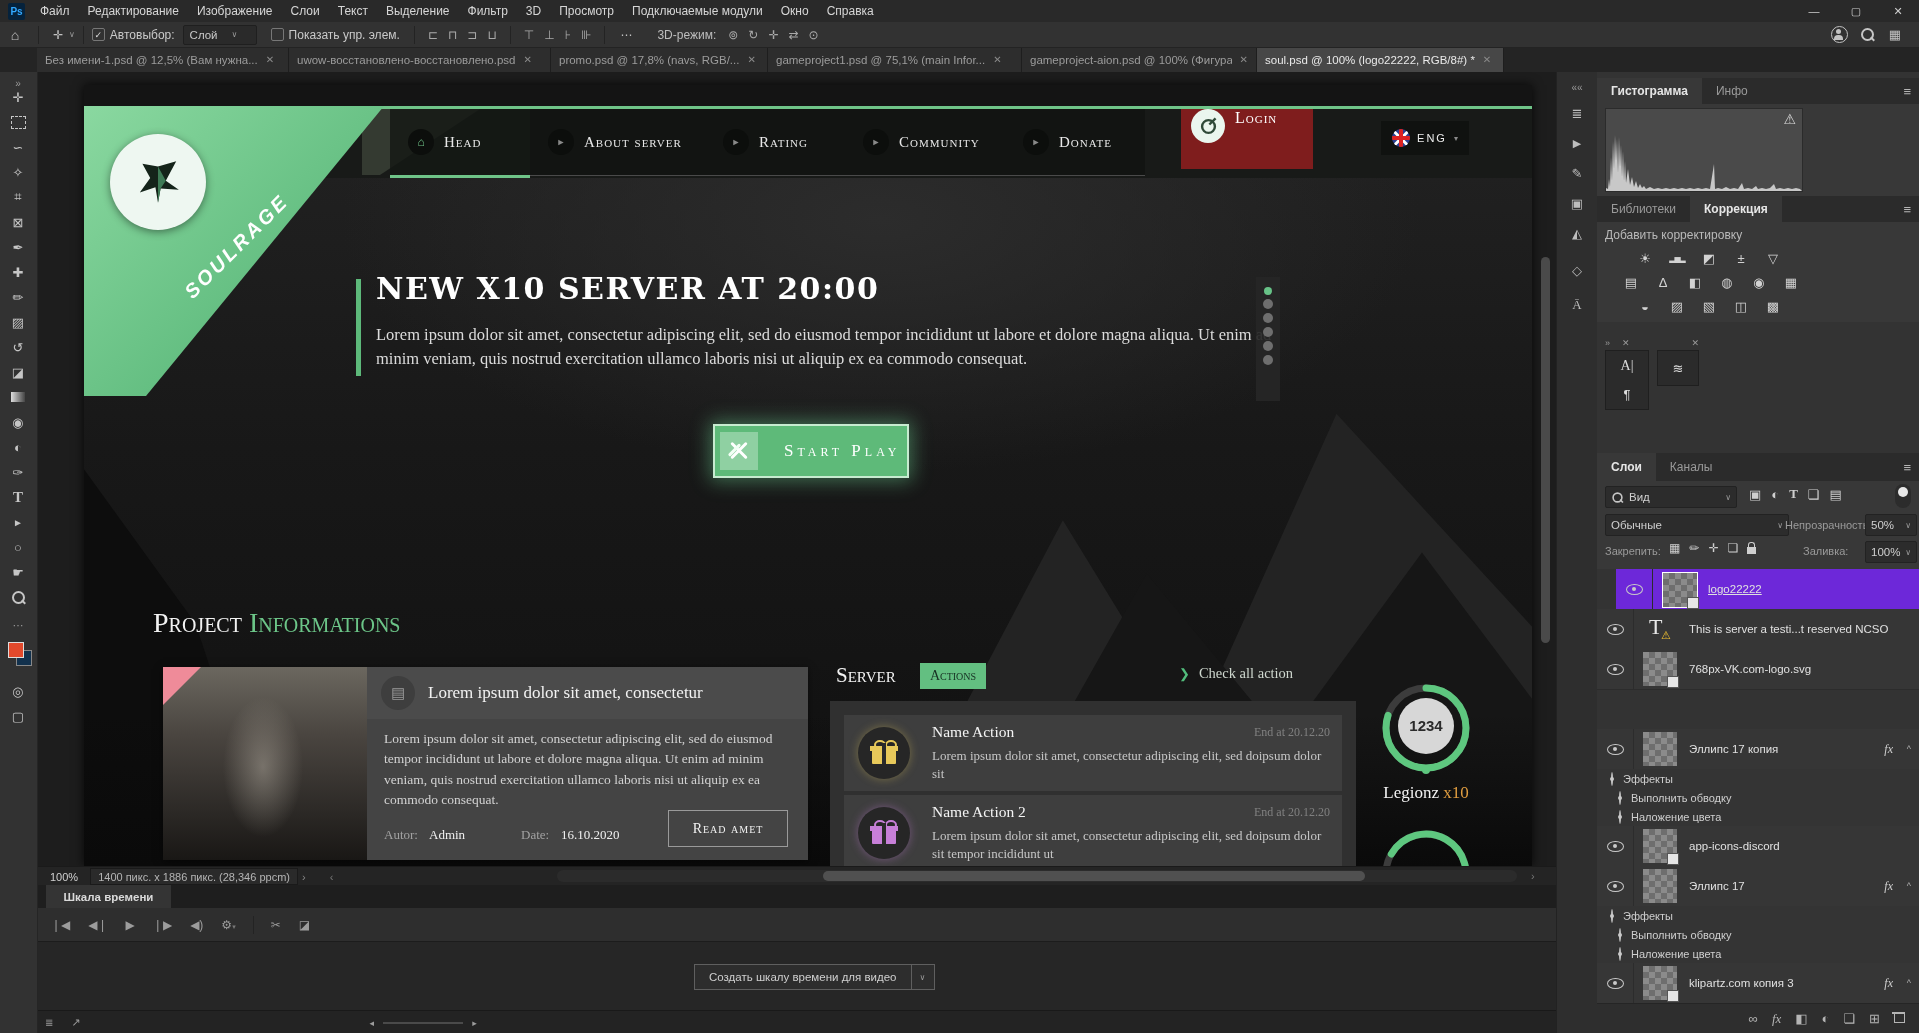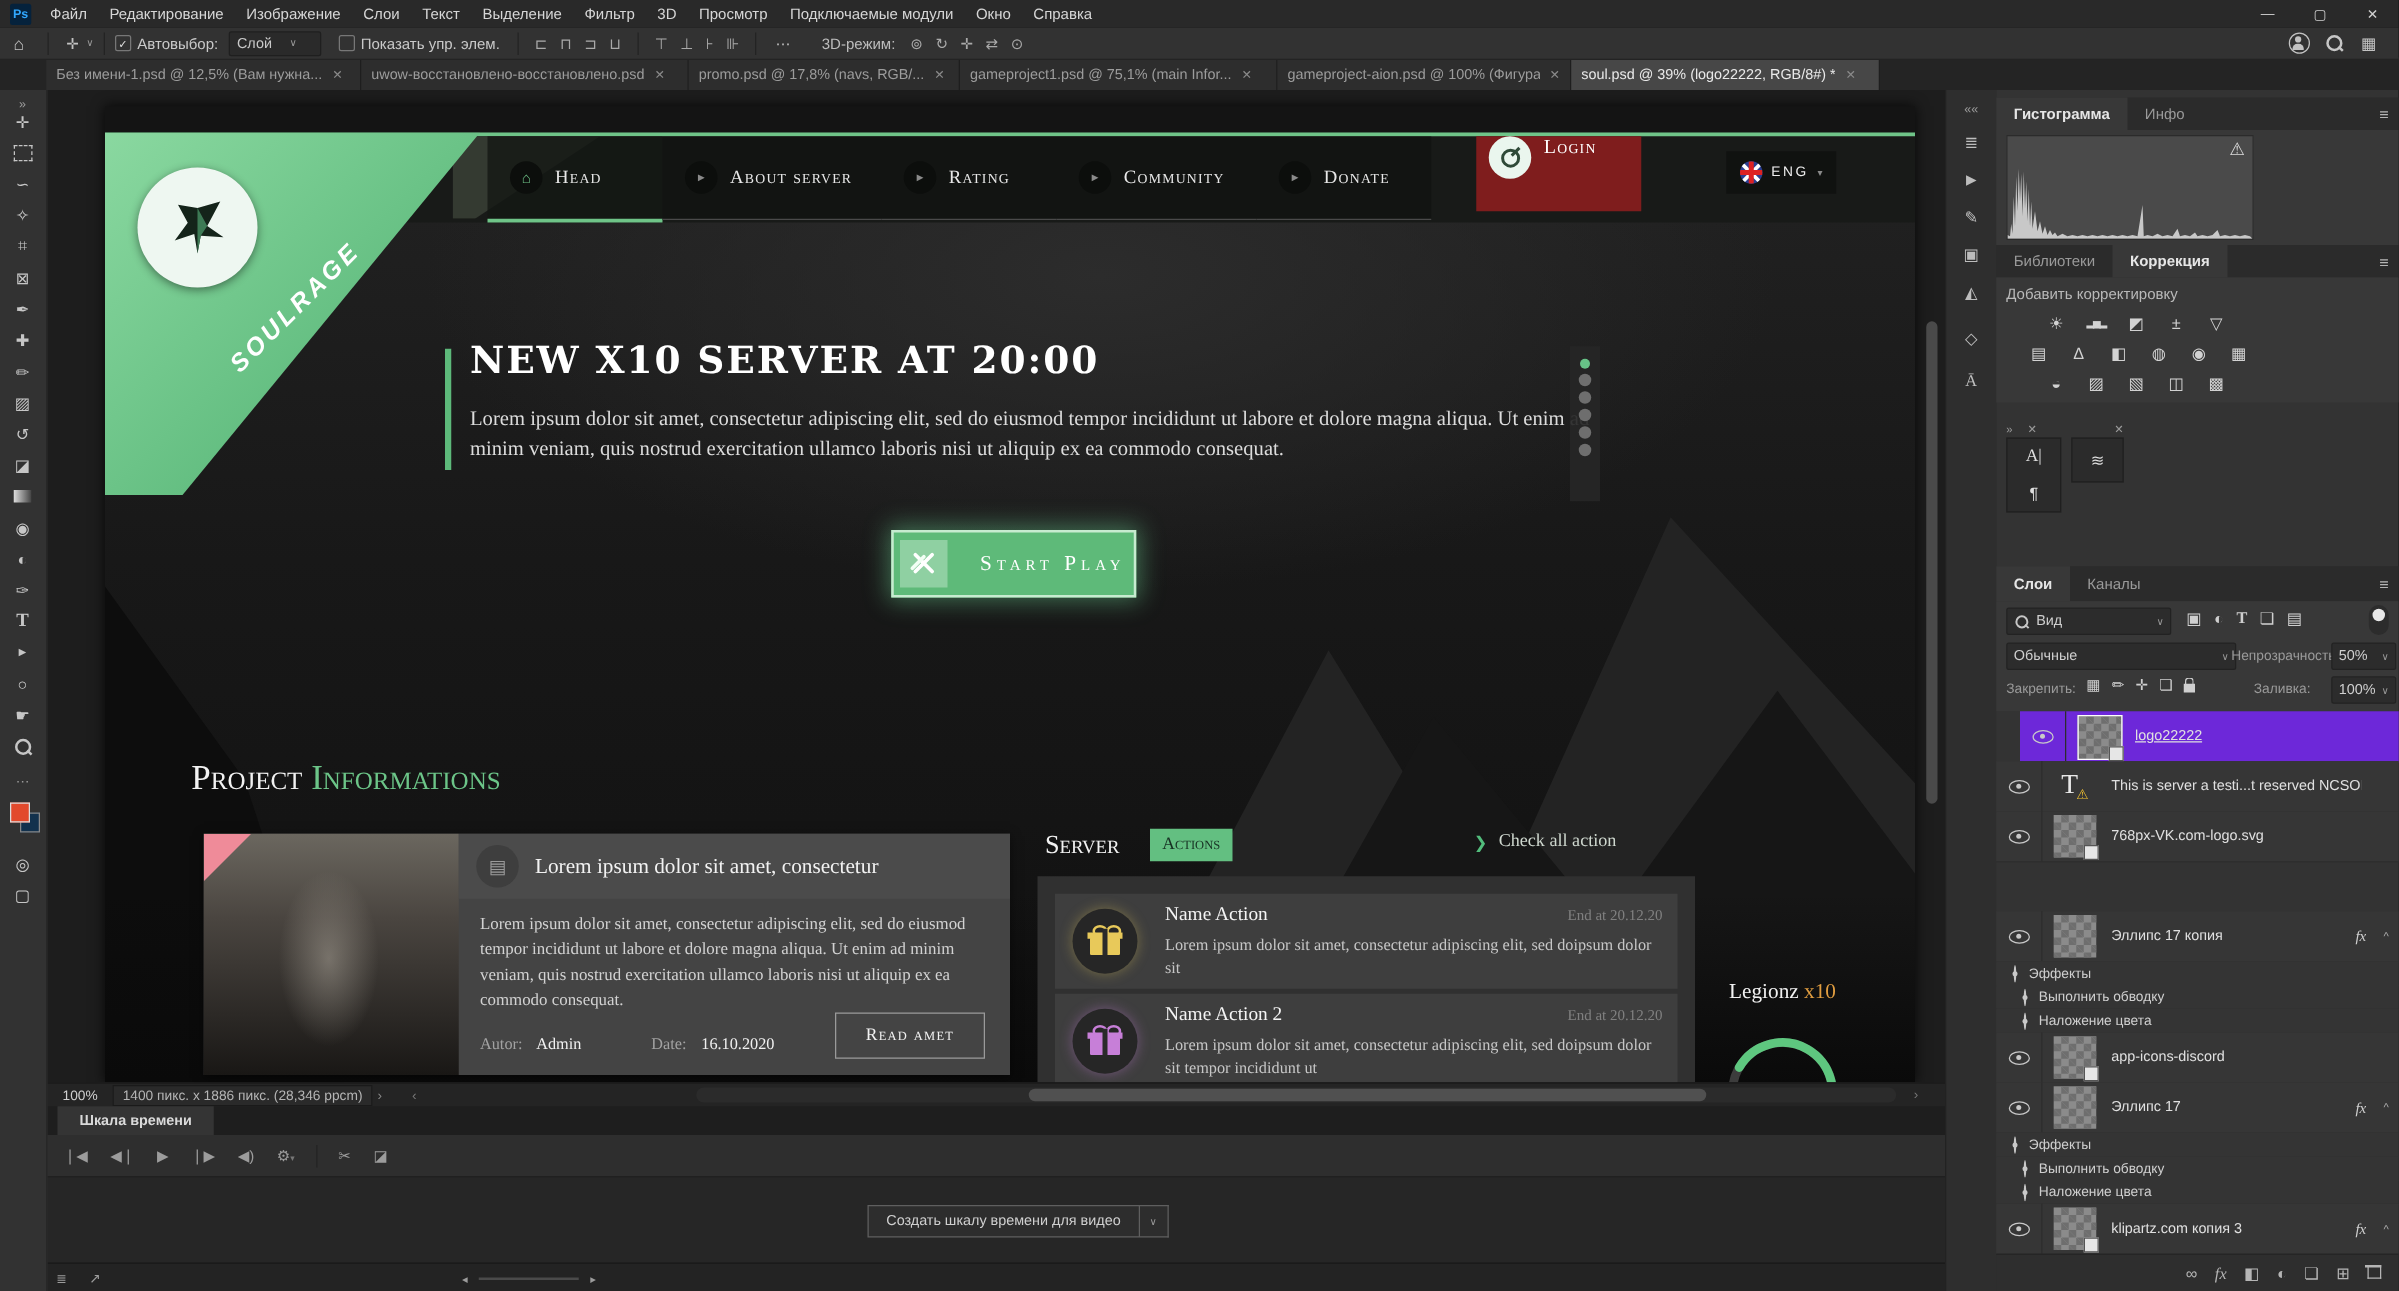--- a/index.html
+++ b/index.html
@@ -181,21 +181,21 @@
     </div>
   <div class="tab" style="width:237px;">
       <span style="overflow:hidden;">gameproject1.psd @ 75,1% (main Infor...</span>
       <span class="x">✕</span>
     </div>
   <div class="tab" style="width:218px;">
       <span style="overflow:hidden;">gameproject-aion.psd @ 100% (Фигура...</span>
       <span class="x">✕</span>
     </div>
   <div class="tab active" style="width:230px;">
-      <span style="overflow:hidden;">soul.psd @ 39% (logo22222, RGB/8#) *</span>
+      <span style="overflow:hidden;">soul.psd @ 100% (logo22222, RGB/8#) *</span>
       <span class="x">✕</span>
     </div>
 </div>
 
 <div id="toolbar" class="abs">
   <div class="tool" style="top:0px;font-size:10px;color:#9a9a9a;">»</div>
   <div class="tool" style="top:14px;">✛</div>
   <div class="tool" style="top:39px;">
       <span class="dashbox"></span>
     </div>
@@ -365,20 +365,29 @@
               <span class="gbody"></span>
               <span class="grib"></span>
             </span>
           </span>
         <span class="abs serif" style="left:88px;top:8px;color:#f4f4f4;font-size:15.5px;">Name Action 2</span>
         <span class="abs serif" style="right:12px;top:10px;color:#808080;font-size:12px;">End at 20.12.20</span>
         <span class="abs serif" style="left:88px;top:32px;width:400px;color:#c6c6c6;font-size:13px;line-height:1.35;">Lorem ipsum dolor sit amet, consectetur adipiscing elit, sed  doipsum dolor sit tempor incididunt ut</span>
       </div>
     </div>
 
+    <div class="abs" style="left:1295px;top:596px;width:94px;height:94px;z-index:6;">
+      <svg width="94" height="94" viewBox="0 0 94 94">
+        <circle cx="47" cy="47" r="40" fill="none" stroke="#3c3c3c" stroke-width="7"></circle>
+        <circle cx="47" cy="47" r="40" fill="none" stroke="#5ec77f" stroke-width="7" stroke-dasharray="201 50" transform="rotate(-90 47 47)" stroke-linecap="round"></circle>
+        <circle cx="47" cy="89" r="4" fill="#5ec77f"></circle>
+        <circle cx="47" cy="45" r="28" fill="#d7d7d7"></circle>
+      </svg>
+      <span class="abs" style="left:0;top:36px;width:94px;text-align:center;color:#2b2b2b;font-weight:bold;font-size:15px;">1234</span>
+    </div>
     <div class="abs serif" style="left:1295px;top:698px;width:94px;text-align:center;font-size:17px;z-index:6;">
       <span style="color:#f2f2f2;">Legionz</span>
       <span style="color:#e09d40;">x10</span>
     </div>
     <div class="abs" style="left:1295px;top:742px;width:94px;height:94px;z-index:6;">
       <svg width="94" height="94" viewBox="0 0 94 94">
         <circle cx="47" cy="47" r="40" fill="none" stroke="#3c3c3c" stroke-width="7"></circle>
         <circle cx="47" cy="47" r="40" fill="none" stroke="#5ec77f" stroke-width="7" stroke-dasharray="140 111" transform="rotate(-150 47 47)" stroke-linecap="round"></circle>
       </svg>
     </div>

